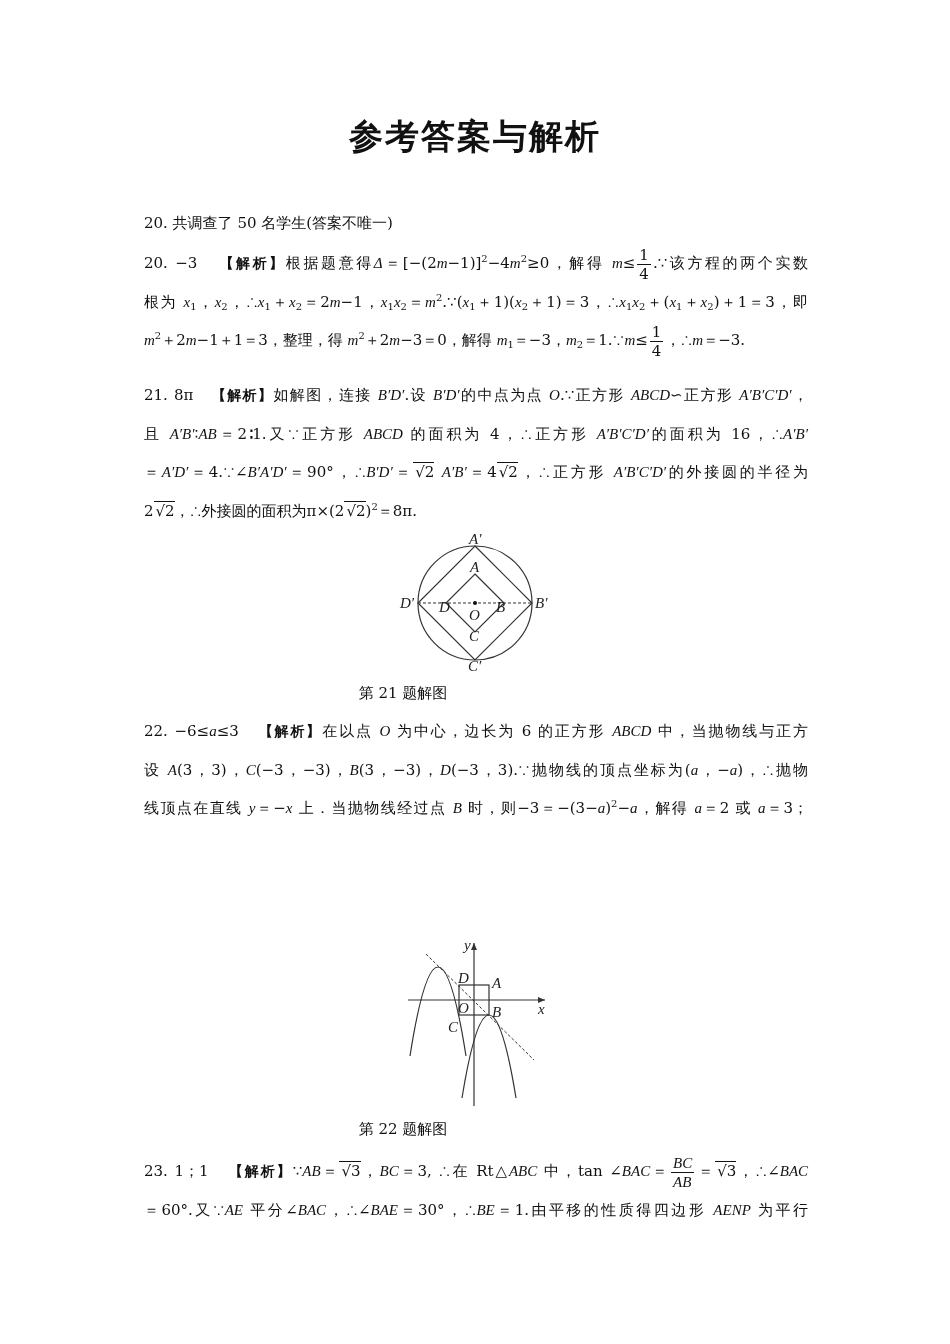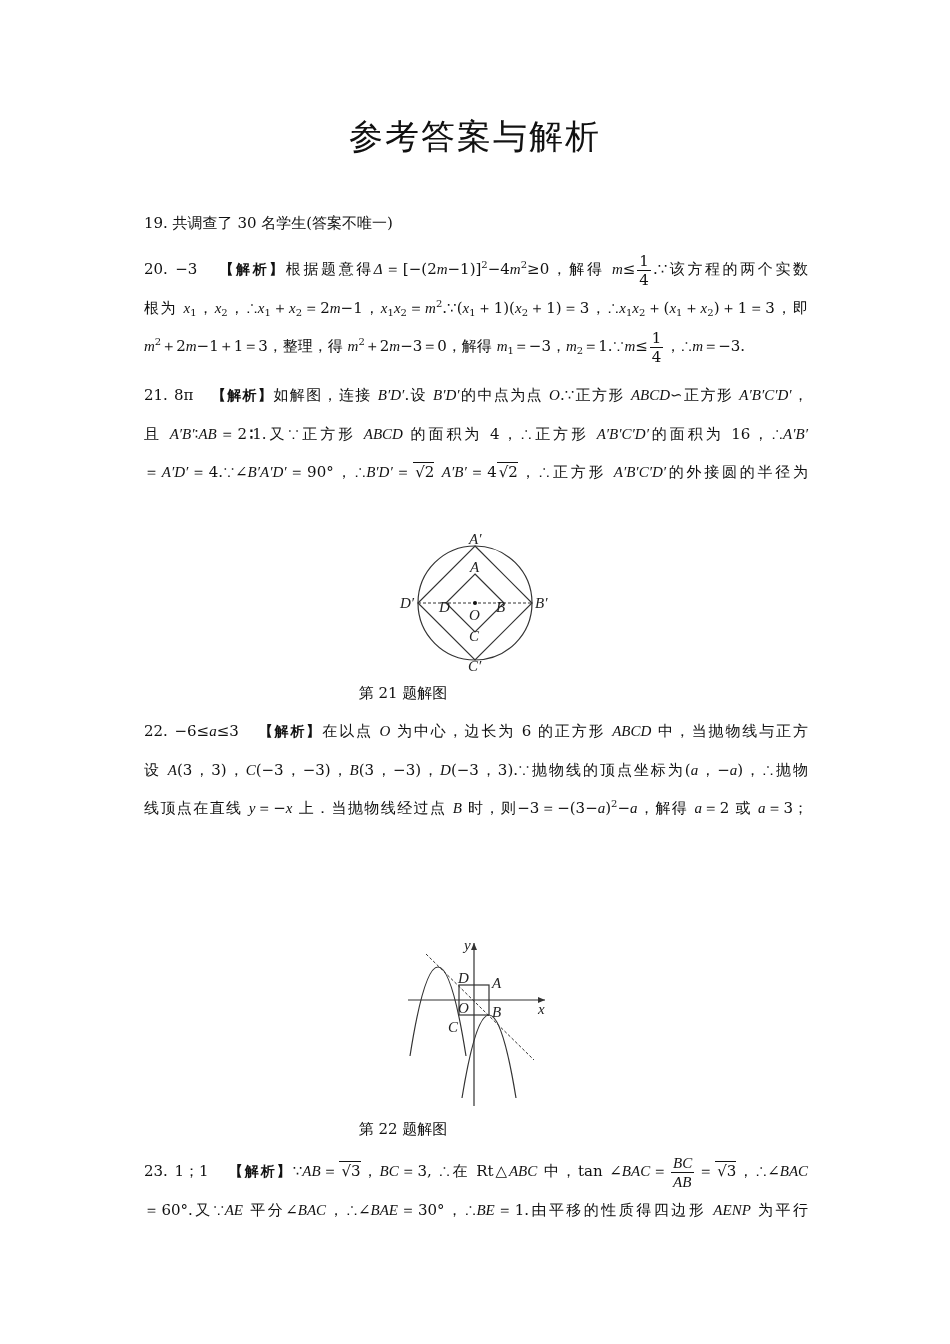--- a/index.html
+++ b/index.html
@@ -1,19 +1,19 @@
 <!DOCTYPE html>
 <html><head>
 <meta charset="utf-8">
 <style>
   html, body { margin: 0; padding: 0; background: #ffffff; }
   body { width: 950px; height: 1344px; position: relative; overflow: hidden;
          font-family: "DejaVu Serif", "Liberation Serif", serif; color: #111; }
   .title { position: absolute; left: 0; width: 950px; top: 114px; text-align: center;
-           font-family: "DejaVu Sans", "Liberation Sans", sans-serif; font-weight: normal;
+           font-family: "DejaVu Sans", "Liberation Sans", sans-serif; font-weight: bold;
            font-size: 34px; letter-spacing: 2px; }
   .para { position: absolute; left: 144px; width: 664px; font-size: 15px; line-height: 38.5px;
           text-align: justify; text-align-last: left; }
   .para .ln { display: block; white-space: nowrap; text-align: justify; text-align-last: justify; }
   .para .ln.last { text-align-last: left; }
   i { font-style: italic; font-family: "Liberation Serif", serif; }
   sup { font-size: 10px; vertical-align: 6px; line-height: 0; }
   sub { font-size: 10px; vertical-align: -3px; line-height: 0; }
   .frac { display: inline-block; vertical-align: middle; text-align: center; line-height: 18px; margin: 0 2px; }
   .frac .n { display: block; border-bottom: 1px solid #111; padding: 0 2px; }
@@ -24,33 +24,34 @@
   .fig { position: absolute; }
   .cap { position: absolute; left: 0; width: 806px; text-align: center; font-size: 15px; }
   svg text { font-family: "Liberation Serif", serif; font-style: italic; font-size: 15px; fill: #222; }
 </style>
 </head>
 <body>
 
 <div class="title">参考答案与解析</div>
 
 <div class="para" style="top:204px;">
-  <span class="ln last">19. 共调查了 30 名学生(答案不唯一)</span>
+  <span class="ln last">20. 共调查了 50 名学生(答案不唯一)</span>
 </div>
 
-<div class="para" style="top:244px;margin-top:6px;">
+<div class="para" style="top:244px;">
   <span class="ln">20. −3 &nbsp; <span class="bk">【解析】</span>根据题意得<i>Δ</i>＝[−(2<i>m</i>−1)]<sup>2</sup>−4<i>m</i><sup>2</sup>≥0，解得 <i>m</i>≤<span class="frac"><span class="n">1</span><span class="d">4</span></span>.∵该方程的两个实数</span>
   <span class="ln">根为 <i>x</i><sub>1</sub>，<i>x</i><sub>2</sub>，∴<i>x</i><sub>1</sub>＋<i>x</i><sub>2</sub>＝2<i>m</i>−1，<i>x</i><sub>1</sub><i>x</i><sub>2</sub>＝<i>m</i><sup>2</sup>.∵(<i>x</i><sub>1</sub>＋1)(<i>x</i><sub>2</sub>＋1)＝3，∴<i>x</i><sub>1</sub><i>x</i><sub>2</sub>＋(<i>x</i><sub>1</sub>＋<i>x</i><sub>2</sub>)＋1＝3，即</span>
   <span class="ln last"><i>m</i><sup>2</sup>＋2<i>m</i>−1＋1＝3，整理，得 <i>m</i><sup>2</sup>＋2<i>m</i>−3＝0，解得 <i>m</i><sub>1</sub>＝−3，<i>m</i><sub>2</sub>＝1.∵<i>m</i>≤<span class="frac"><span class="n">1</span><span class="d">4</span></span>，∴<i>m</i>＝−3.</span>
 </div>
 
 <div class="para" style="top:376px;">
   <span class="ln">21. 8π &nbsp; <span class="bk">【解析】</span>如解图，连接 <i>B′D′</i>.设 <i>B′D′</i>的中点为点 <i>O</i>.∵正方形 <i>ABCD</i>∽正方形 <i>A′B′C′D′</i>，</span>
   <span class="ln">且 <i>A′B′</i>∶<i>AB</i>＝2∶1.又∵正方形 <i>ABCD</i> 的面积为 4，∴正方形 <i>A′B′C′D′</i>的面积为 16，∴<i>A′B′</i></span>
   <span class="ln">＝<i>A′D′</i>＝4.∵∠<i>B′A′D′</i>＝90°，∴<i>B′D′</i>＝<span class="sqrt">2</span> <i>A′B′</i>＝4<span class="sqrt">2</span>，∴正方形 <i>A′B′C′D′</i>的外接圆的半径为</span>
+  <span class="ln last">2<span class="sqrt">2</span>，∴外接圆的面积为π×(2<span class="sqrt">2</span>)<sup>2</sup>＝8π.</span>
 </div>
 
 <svg class="fig" style="left:395px; top:528px;" width="165" height="145" viewBox="0 0 165 145">
   <circle cx="80" cy="75" r="57" fill="none" stroke="#333" stroke-width="1.2"></circle>
   <polygon points="80,18 137,75 80,132 23,75" fill="none" stroke="#333" stroke-width="1.2"></polygon>
   <polygon points="80,46 109,75 80,104 51,75" fill="none" stroke="#333" stroke-width="1.2"></polygon>
   <line x1="23" y1="75" x2="137" y2="75" stroke="#333" stroke-width="1" stroke-dasharray="3,2"></line>
   <circle cx="80" cy="75" r="2" fill="#111"></circle>
   <text x="74" y="16">A′</text>
   <text x="75" y="44">A</text>

